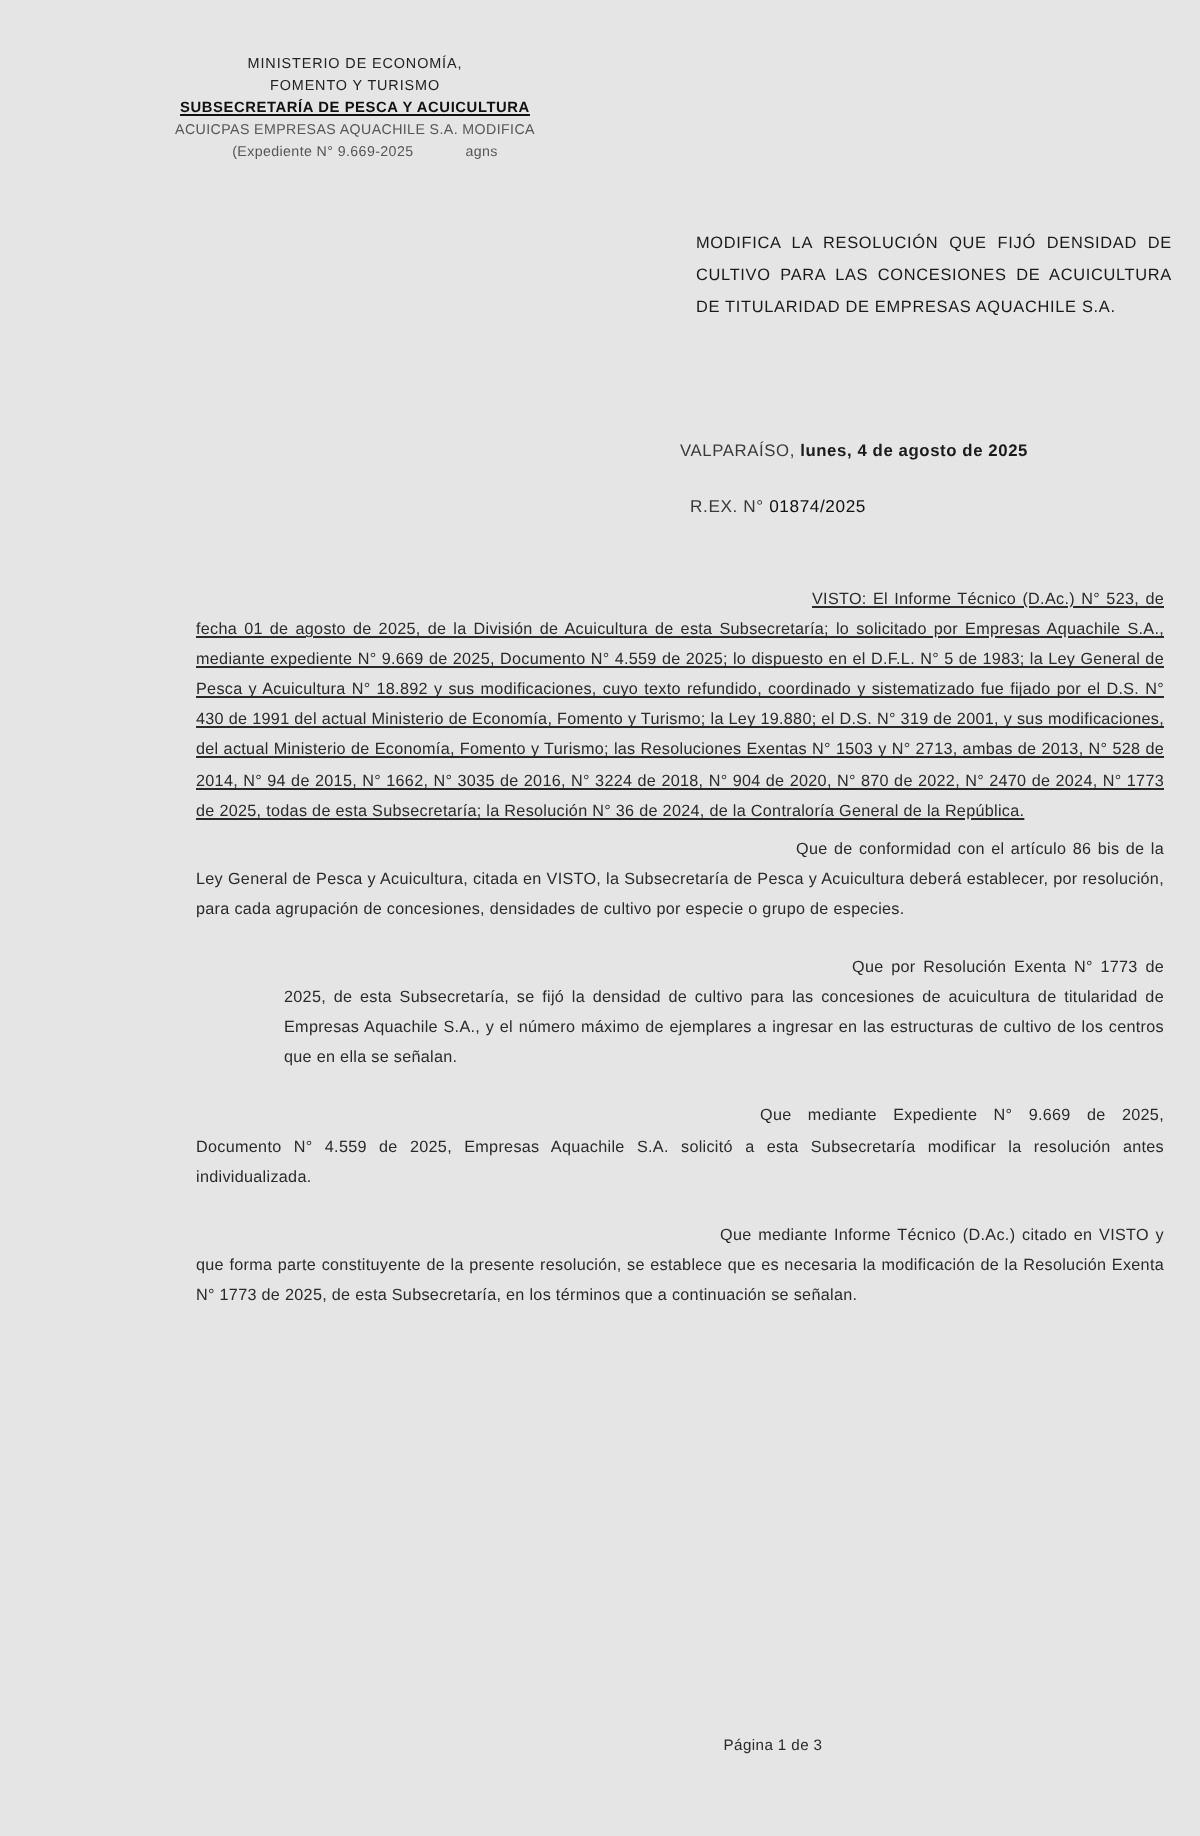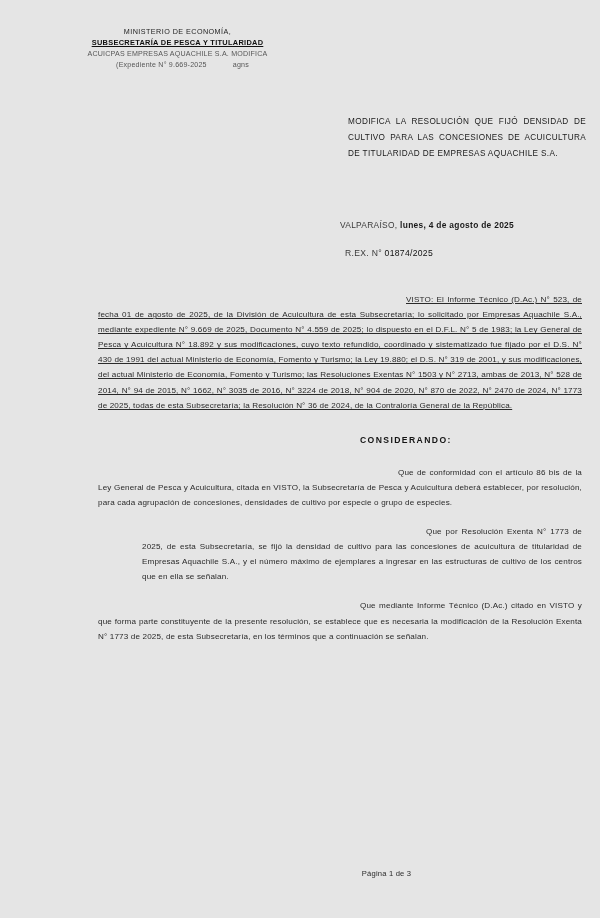--- a/index.html
+++ b/index.html
@@ -140,21 +140,22 @@
     color: #2a2a2a;
   }
 </style>
 </head>
 <body>
 
 <div class="page">
 
   <div class="letterhead">
     <div class="lh-line">MINISTERIO DE ECONOMÍA,</div>
-    <div class="lh-under">SUBSECRETARÍA DE PESCA Y TITULARIDAD</div>
+    <div class="lh-line">FOMENTO Y TURISMO</div>
+    <div class="lh-under">SUBSECRETARÍA DE PESCA Y ACUICULTURA</div>
     <div class="lh-faint">ACUICPAS EMPRESAS AQUACHILE S.A. MODIFICA</div>
     <div class="lh-faint indent">
       <span>(Expediente N° 9.669-2025</span><span class="lh-tail">agns</span>
     </div>
   </div>
 
   <div class="title-block">MODIFICA LA RESOLUCIÓN QUE FIJÓ DENSIDAD DE CULTIVO PARA LAS CONCESIONES DE ACUICULTURA DE TITULARIDAD DE EMPRESAS AQUACHILE S.A.</div>
 
   <div class="dateline">
     <span class="weak">VALPARAÍSO,</span>
@@ -163,24 +164,24 @@
 
   <div class="resnum">
     <span class="lbl">R.EX. N°</span>
     <span class="val">01874/2025</span>
   </div>
 
   <div class="body-area">
 
     <p class="para visto ind-visto">VISTO: El Informe Técnico (D.Ac.) N° 523, de fecha 01 de agosto de 2025, de la División de Acuicultura de esta Subsecretaría; lo solicitado por Empresas Aquachile S.A., mediante expediente N° 9.669 de 2025, Documento N° 4.559 de 2025; lo dispuesto en el D.F.L. N° 5 de 1983; la Ley General de Pesca y Acuicultura N° 18.892 y sus modificaciones, cuyo texto refundido, coordinado y sistematizado fue fijado por el D.S. N° 430 de 1991 del actual Ministerio de Economía, Fomento y Turismo; la Ley 19.880; el D.S. N° 319 de 2001, y sus modificaciones, del actual Ministerio de Economía, Fomento y Turismo; las Resoluciones Exentas N° 1503 y N° 2713, ambas de 2013, N° 528 de 2014, N° 94 de 2015, N° 1662, N° 3035 de 2016, N° 3224 de 2018, N° 904 de 2020, N° 870 de 2022, N° 2470 de 2024, N° 1773 de 2025, todas de esta Subsecretaría; la Resolución N° 36 de 2024, de la Contraloría General de la República.</p>
 
-    <div class="section-head">CONSIDERANDO:</div>
 
     <p class="para ind-c1">Que de conformidad con el artículo 86 bis de la Ley General de Pesca y Acuicultura, citada en VISTO, la Subsecretaría de Pesca y Acuicultura deberá establecer, por resolución, para cada agrupación de concesiones, densidades de cultivo por especie o grupo de especies.</p>
     <p class="para ind-c2">Que por Resolución Exenta N° 1773 de 2025, de esta Subsecretaría, se fijó la densidad de cultivo para las concesiones de acuicultura de titularidad de Empresas Aquachile S.A., y el número máximo de ejemplares a ingresar en las estructuras de cultivo de los centros que en ella se señalan.</p>
+    <p class="para ind-c3">Que mediante Expediente N° 9.669 de 2025, Documento N° 4.559 de 2025, Empresas Aquachile S.A. solicitó a esta Subsecretaría modificar la resolución antes individualizada.</p>
     <p class="para ind-c4">Que mediante Informe Técnico (D.Ac.) citado en VISTO y que forma parte constituyente de la presente resolución, se establece que es necesaria la modificación de la Resolución Exenta N° 1773 de 2025, de esta Subsecretaría, en los términos que a continuación se señalan.</p>
 
   </div>
 
   <div class="footer">
     <span class="pg">Página 1 de 3</span>
   </div>
 
 </div>
 

